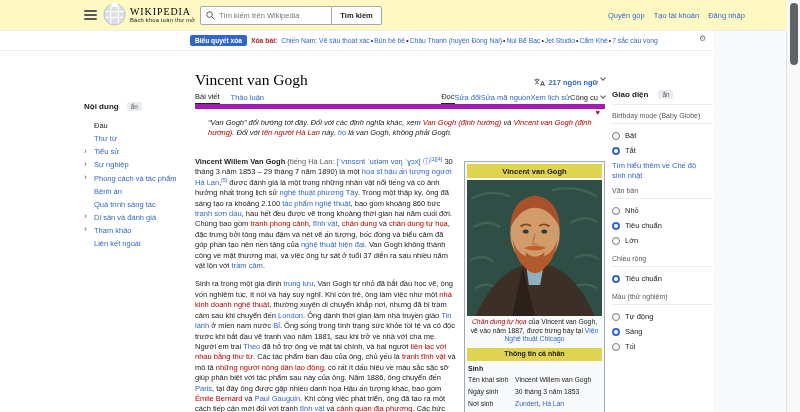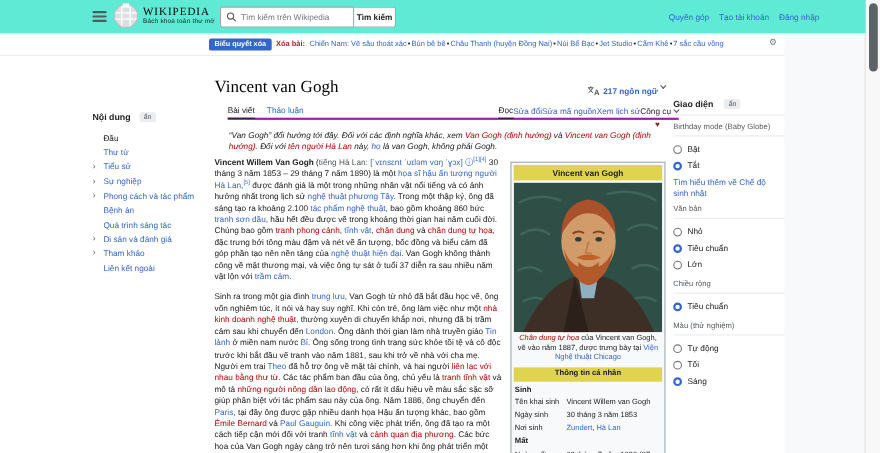--- a/index.html
+++ b/index.html
@@ -8,29 +8,29 @@
   #page{position:relative;width:800px;height:412px;overflow:hidden;background:#fff}
 
   .lk{color:#3366cc;cursor:pointer}
   .rl{color:#ba0000;cursor:pointer}
   .it{font-style:italic}
   .gy{color:#54595d}
   .bd{font-weight:bold}
   sup{color:#3366cc;font-size:0.72em;line-height:0}
 
   
-  #header{position:absolute;left:0;top:0;width:787px;height:31px;background:#5eead4;
+  #header{position:absolute;left:0;top:0;width:787px;height:31px;background:#fef9c3;
     border-bottom:1px solid #eaecf0;z-index:6}
   #hamburger{position:absolute;left:84px;top:10px;width:13px;height:10px;display:flex;
     flex-direction:column;justify-content:space-between;cursor:pointer}
   #hamburger span{height:1.7px;background:#54595d;border-radius:1px}
   #logo{position:absolute;left:103px;top:3px;display:flex;align-items:center;gap:4px}
   #logo .wordmark{font-family:"Liberation Serif",serif;font-size:10px;letter-spacing:.9px;color:#000;line-height:11px}
   #logo .tagline{font-size:5.8px;color:#202122;letter-spacing:.2px}
-  #search{position:absolute;left:200px;top:5.5px;width:160px;height:19px;display:flex}
+  #search{position:absolute;left:200px;top:5.5px;width:182px;height:19px;display:flex}
   #search-box{flex:1;display:flex;align-items:center;gap:4px;border:1px solid #a2a9b1;
     border-radius:2px 0 0 2px;padding:0 5px;background:#fff}
   #search-input{border:none;outline:none;flex:1;font-size:7.5px;color:#202122;min-width:0;background:transparent}
   #search-input::placeholder{color:#72777d}
   #search-btn{width:50px;border:1px solid #a2a9b1;border-left:none;border-radius:0 2px 2px 0;
     background:#fff;font-weight:bold;font-size:7.5px;color:#202122;cursor:pointer;font-family:inherit}
   #header-links{position:absolute;left:608px;top:11px;display:flex;gap:9px;font-size:7.5px;white-space:nowrap}
 
   
   #notice{position:absolute;left:190px;top:33px;width:508px;height:15px;display:flex;align-items:center;
@@ -55,31 +55,31 @@
   #toc li.active .lbl{color:#202122;font-weight:normal}
 
   
   #article{position:absolute;left:195px;top:60px;width:410px}
   #page-title{font-family:"Liberation Serif",serif;font-size:15.5px;font-weight:normal;
     color:#000;position:absolute;left:0;top:11px;white-space:nowrap}
   #lang{position:absolute;right:0;top:18px;display:flex;align-items:flex-start;gap:3px;cursor:pointer}
   #lang .txt{font-size:7.5px;color:#3366cc;font-weight:bold}
   .cdown{width:4px;height:4px;border-right:1.2px solid #54595d;border-bottom:1.2px solid #54595d;
     transform:rotate(45deg);margin-top:-2px;display:inline-block}
-  #tabbar{position:absolute;left:12px;top:36px;width:410px;height:13px;border-bottom:2px solid #a21caf;
-    display:flex;align-items:flex-start;font-size:7.5px}
+  #tabbar{position:absolute;left:0;top:36px;width:410px;height:13px;border-bottom:5px solid #a21caf;
+    display:flex;align-items:flex-end;font-size:7.5px}
   .tab{margin-right:11px;padding-bottom:2px;cursor:pointer;display:flex;align-items:center;gap:3px}
   .tab.active{border-bottom:1.6px solid #202122;color:#202122}
   .tab.link{color:#3366cc}
   #tabs-right{margin-left:auto;display:flex;gap:0}
   #tabs-right .tab{margin-right:0}
   #heart{position:absolute;right:5px;top:49px;font-size:7.5px;color:#8d2a2a;cursor:pointer;line-height:8px}
 
   #content{position:absolute;left:0;top:58px;width:410px;font-size:7.5px;line-height:10.4px;text-align:left}
-  #hatnote{font-style:italic;padding-left:13px;margin-bottom:5px;line-height:10px}
+  #hatnote{font-style:italic;padding-left:13px;margin-bottom:19px;line-height:10px}
   p.body{margin-bottom:8px}
 
   
   #infobox{float:right;width:141px;margin:4px 0 4px 7px;border:1px solid #a2a9b1;background:#f8f9fa;
     font-size:6.8px;line-height:8.8px;padding:2px}
   .ib-title{background:#e0d34f;font-weight:bold;text-align:center;font-size:7.6px;padding:2.5px 0;line-height:9px}
   .ib-img{width:100%;display:block;margin-top:2px}
   .ib-caption{text-align:center;padding:2px 2px 3px;line-height:8.6px}
   .ib-section{background:#e0d34f;font-weight:bold;text-align:center;font-size:7px;padding:2px 0;margin:1px 0 2px}
   .ib-group{font-weight:bold;padding:2px 1px 1px;font-size:7px}
@@ -311,26 +311,26 @@
       </div>
     </div>
 
     <div class="app-section">
       <div class="app-label">Màu (thử nghiệm)</div>
       <div class="opt">
         <span class="radio"></span>
         <span>Tự động</span>
       </div>
       <div class="opt">
-        <span class="radio"></span>
-        <span>Tối</span>
-      </div>
-      <div class="opt">
         <span class="radio sel"></span>
         <span>Sáng</span>
+      </div>
+      <div class="opt">
+        <span class="radio"></span>
+        <span>Tối</span>
       </div>
     </div>
   </div>
 
   <div id="graybg"></div>
   <div id="vscroll">
     <div class="thumb"></div>
   </div>
 
 </div>

